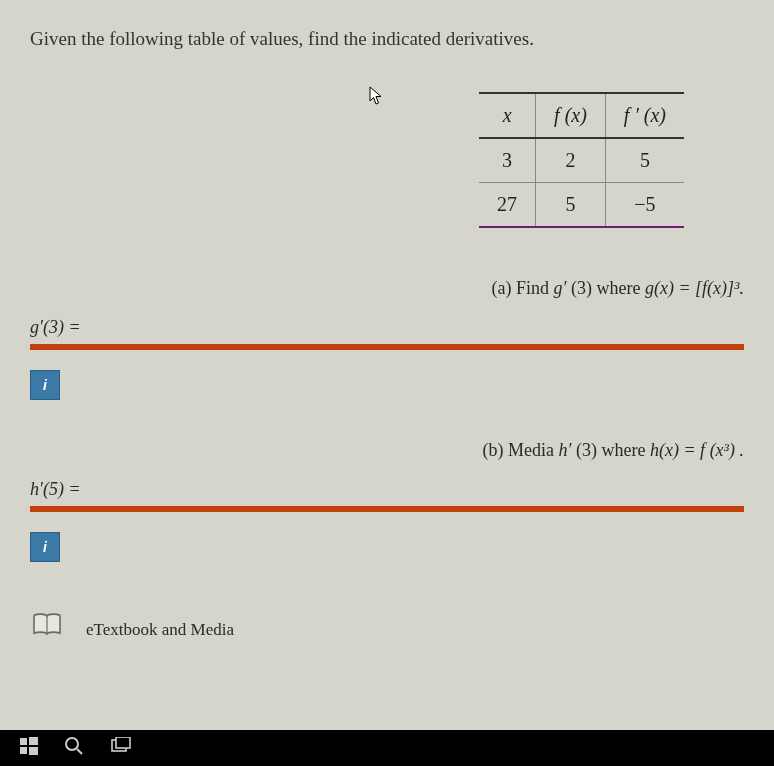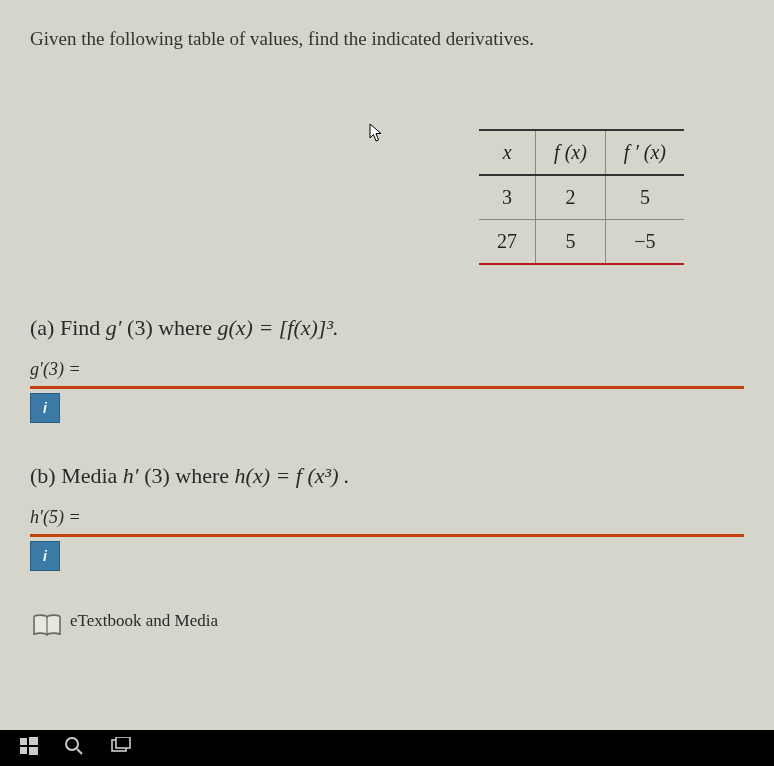--- a/index.html
+++ b/index.html
@@ -11,21 +11,21 @@
       color: #2a2a2a;
       position: relative;
       overflow: hidden;
     }
     .page {
       padding: 28px 30px 0 30px;
     }
     .prompt {
       font-size: 19px;
       color: #333;
-      margin-bottom: 79px;
+      margin-bottom: 42px;
       font-family: Liberation Serif, serif;
     }
     .table-wrap {
       display: flex;
       justify-content: flex-end;
       padding-right: 60px;
       margin-bottom: 50px;
       position: relative;
     }
     .cursor-icon {
@@ -53,29 +53,30 @@
       border-top: 2px solid #333;
       border-bottom: 2px solid #333;
     }
     table.valtable td {
       font-style: normal;
     }
     table.valtable th:nth-child(1),
     table.valtable td:nth-child(1) { border-right: 1px solid #888; }
     table.valtable th:nth-child(2),
     table.valtable td:nth-child(2) { border-right: 1px solid #888; }
-    table.valtable tr:last-child td { border-bottom: 2px solid #b91c1c; }
+    table.valtable tr:last-child td { border-bottom: 2px solid #701a75; }
     .part {
-      font-size: 22px;
+      font-size: 18px;
       margin-bottom: 18px;
+      text-align: right;
     }
     .answer-label {
       font-size: 18px;
-      margin-bottom: 4px;
-      border-bottom: 3px solid #c2410c;
+      margin-bottom: 20px;
+      border-bottom: 6px solid #c2410c;
       padding-bottom: 6px;
       display: inline-block;
       width: 100%;
     }
     .info-btn {
       width: 30px;
       height: 30px;
       background: #3b7aa6;
       color: #fff;
       display: inline-flex;
@@ -84,24 +85,25 @@
       font-family: Arial, sans-serif;
       font-weight: bold;
       font-size: 14px;
       font-style: italic;
       margin-bottom: 40px;
       border: 1px solid #2d5f82;
     }
     .info-btn:last-of-type { margin-bottom: 24px; }
     .textbook-row {
       display: flex;
-      align-items: flex-start;
-      gap: 6px;
+      align-items: flex-end;
+      gap: 22px;
       font-size: 17px;
       color: #2a2a2a;
+      margin-top: 8px;
     }
     .book-icon svg { display: block; }
     .taskbar {
       position: absolute;
       left: 0;
       bottom: 0;
       width: 100%;
       height: 36px;
       background: #000;
       display: flex;

